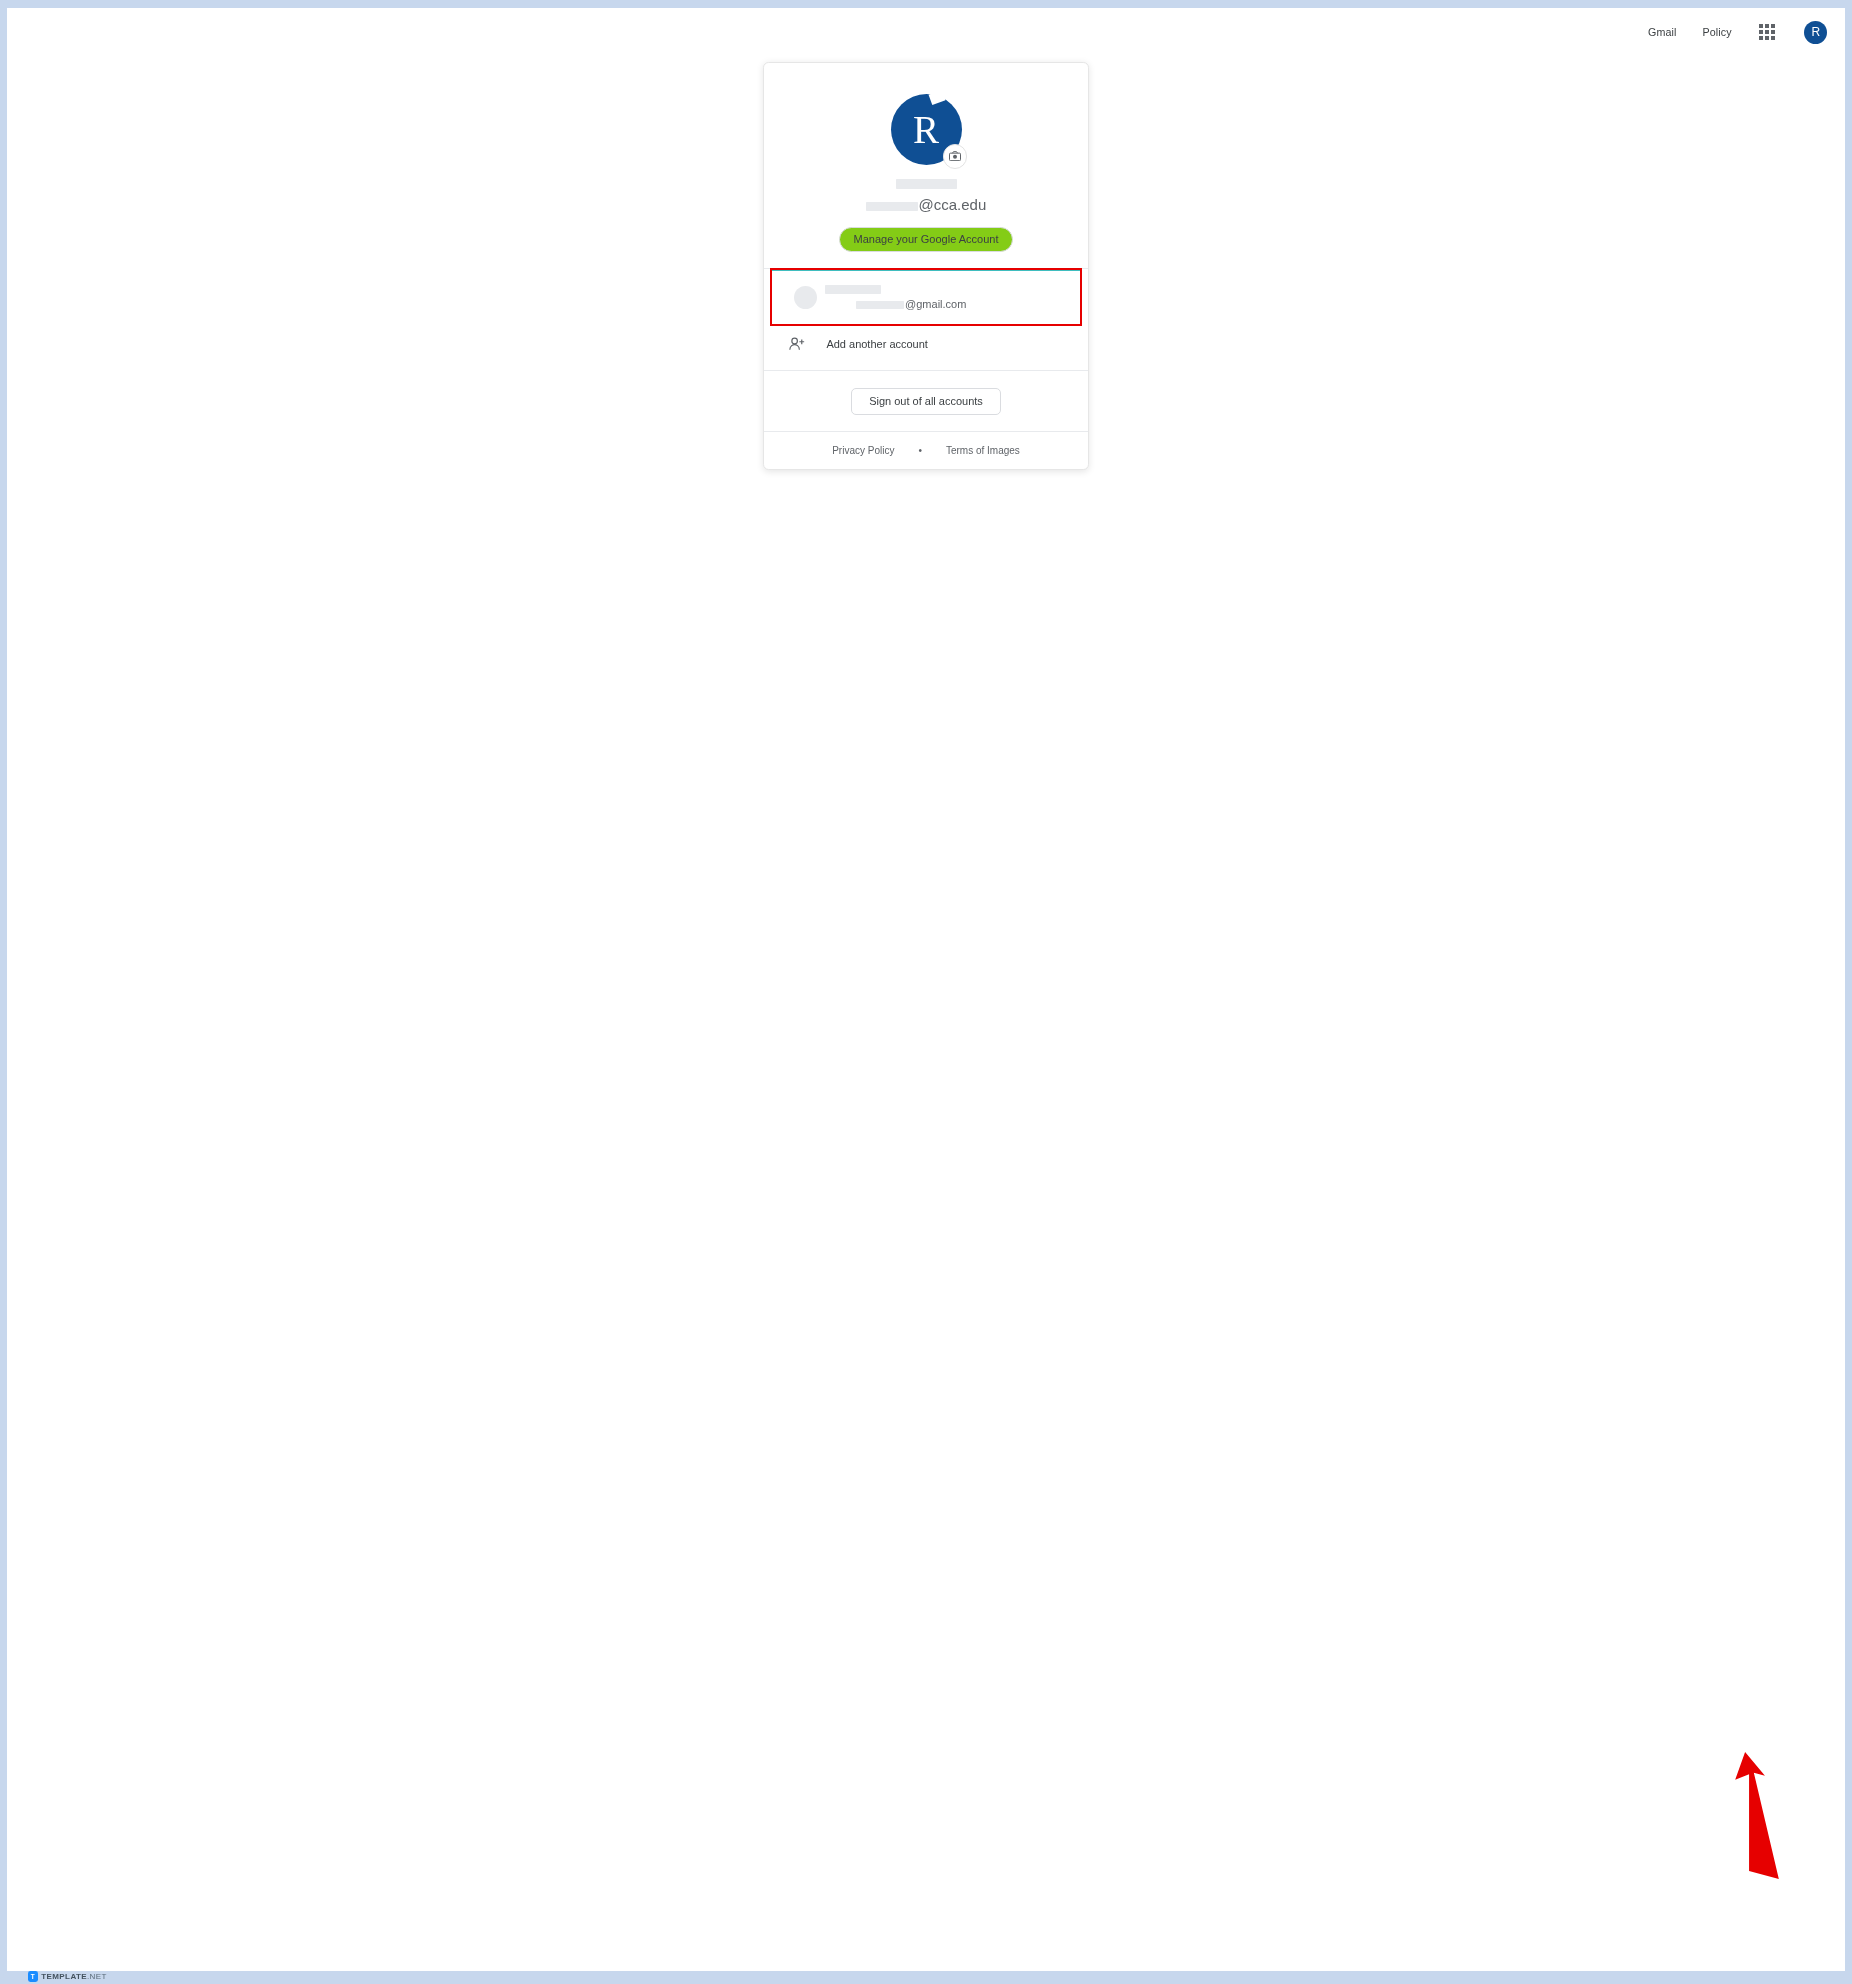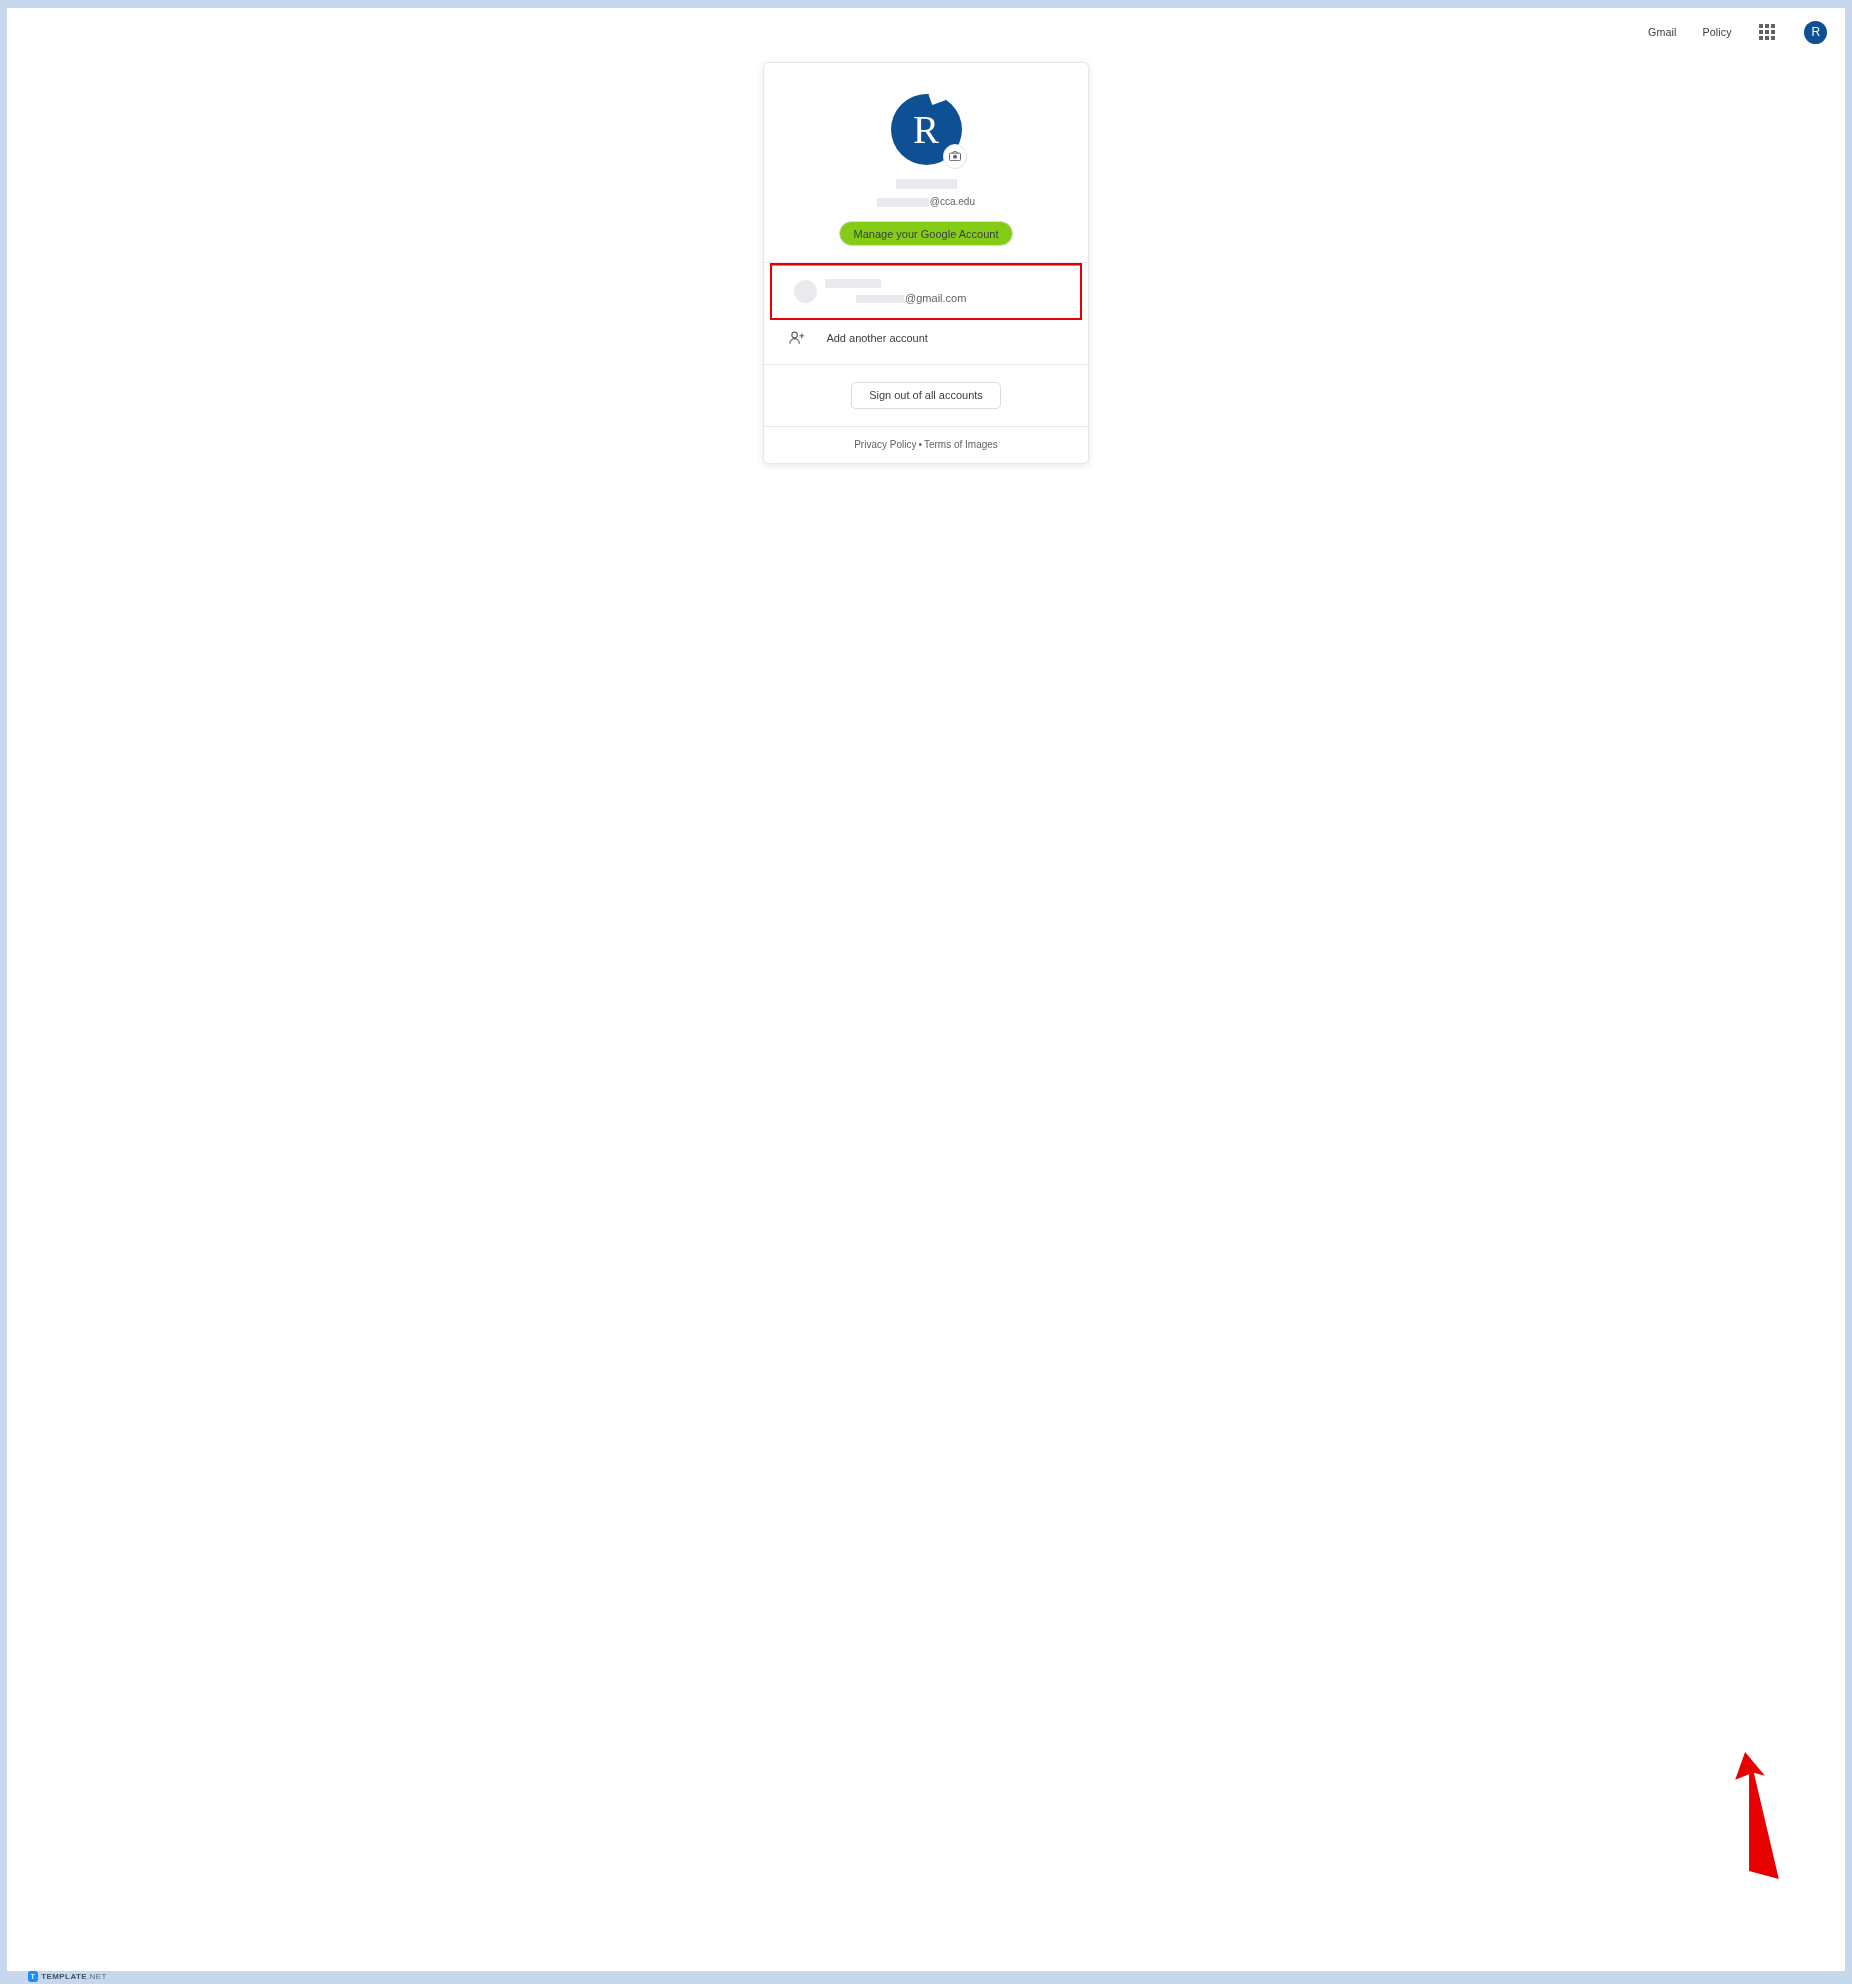--- a/index.html
+++ b/index.html
@@ -95,21 +95,21 @@
   .redact {
     display: inline-block;
     background: #e8eaed;
     border-radius: 0.8px;
     vertical-align: middle;
   }
   .name-row { margin-top: 14.3px; }
   .name-row .redact { width: 61px; height: 10.3px; }
   .email-row {
     margin-top: 7.1px;
-    font-size: 10px;
+    font-size: 15px;
     color: #5f6368;
     white-space: nowrap;
   }
   .email-row .redact { width: 52px; height: 9.5px; margin-right: 0.8px; }
   .manage-btn {
     margin-top: 13.5px;
     display: inline-flex;
     align-items: center;
     justify-content: center;
     border: 0.4px solid #dadce0;
@@ -162,21 +162,21 @@
     font-size: 11px;
     color: #3c4043;
     background: #fff;
     cursor: pointer;
   }
   
   .footer {
     border-top: 0.4px solid #e8eaed;
     padding: 12.7px 4px;
     display: flex; justify-content: center; align-items: center;
-    gap: 2px;
+    gap: 24px;
     font-size: 10px;
     color: #5f6368;
   }
   .footer a { color: #5f6368; text-decoration: none; cursor:pointer;}
   .dot { color: #5f6368; }
   
   .arrow {
     position: absolute;
     right: 56px;
     bottom: 91px;

